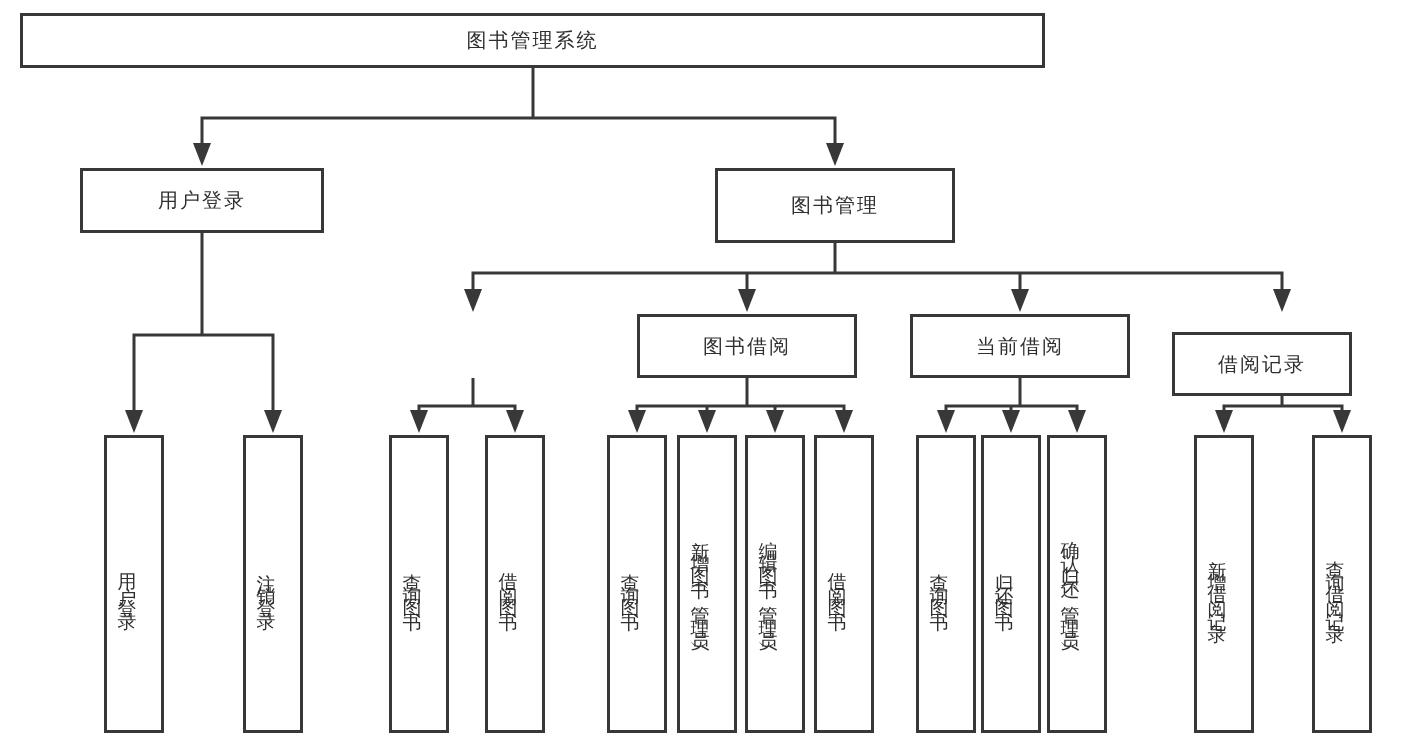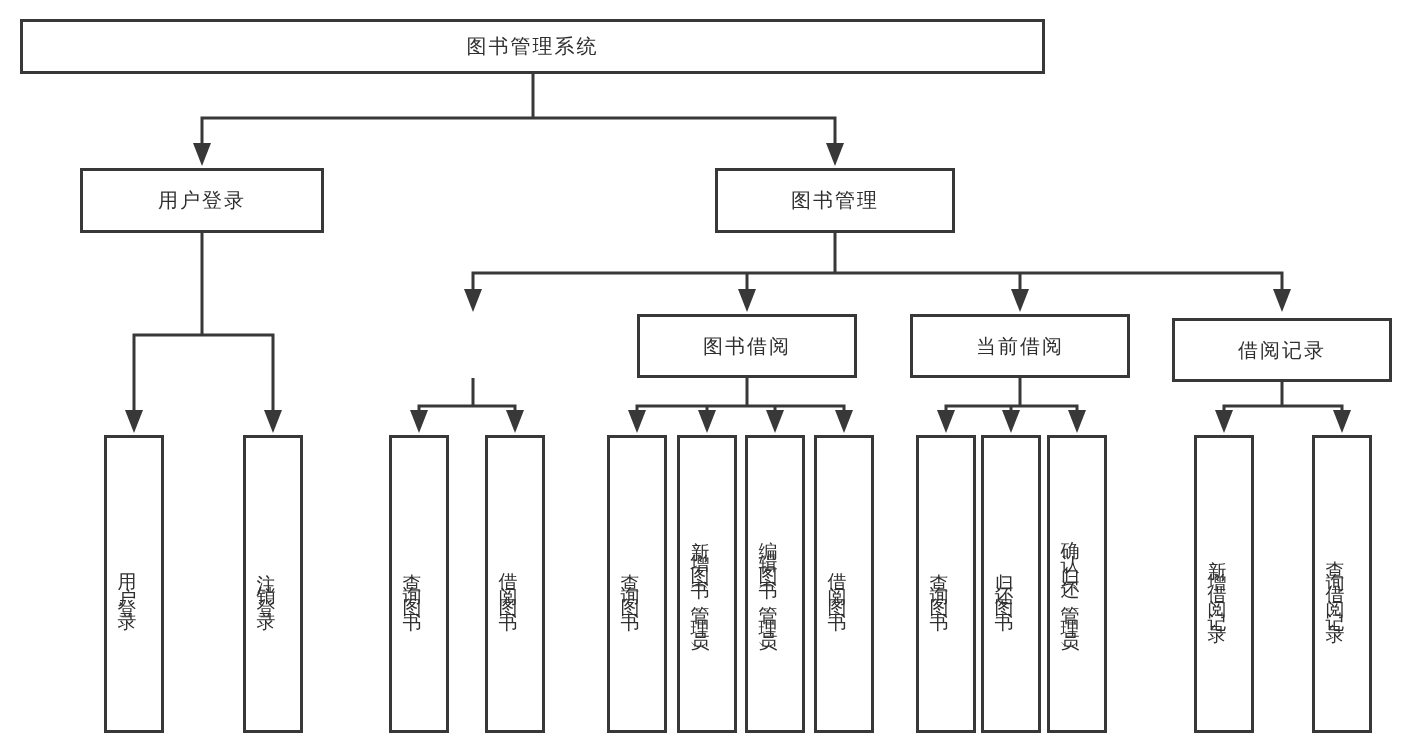--- a/index.html
+++ b/index.html
@@ -93,28 +93,28 @@
       <polygon points="766,410 784,410 775,433"></polygon>
       <polygon points="835,410 853,410 844,433"></polygon>
       <polygon points="937,410 955,410 946,433"></polygon>
       <polygon points="1002,410 1020,410 1011,433"></polygon>
       <polygon points="1068,410 1086,410 1077,433"></polygon>
       <polygon points="1215,410 1233,410 1224,433"></polygon>
       <polygon points="1333,410 1351,410 1342,433"></polygon>
     </g>
   </svg>
 
-  <div class="hbox" style="left:20px; top:13px; width:1025px; height:55px;margin-top:6px;">图书管理系统</div>
+  <div class="hbox" style="left:20px; top:13px; width:1025px; height:55px;">图书管理系统</div>
 
   <div class="hbox" style="left:80px; top:168px; width:244px; height:65px;">用户登录</div>
-  <div class="hbox" style="left:715px; top:168px; width:240px; height:65px;">图书管理</div>
+  <div class="hbox" style="left:715px; top:168px; width:240px; height:75px;">图书管理</div>
 
   <div class="hbox" style="left:637px; top:314px; width:220px; height:64px;">图书借阅</div>
   <div class="hbox" style="left:910px; top:314px; width:220px; height:64px;">当前借阅</div>
-  <div class="hbox" style="left:1172px; top:318px; width:220px; height:64px;">借阅记录</div>
+  <div class="hbox" style="left:1172px; top:332px; width:180px; height:64px;">借阅记录</div>
 
   <div class="vbox" style="left:104px;">
     <span>用户登录</span>
   </div>
   <div class="vbox" style="left:243px;">
     <span>注销登录</span>
   </div>
 
   <div class="vbox" style="left:389px;">
     <span>查询图书</span>

